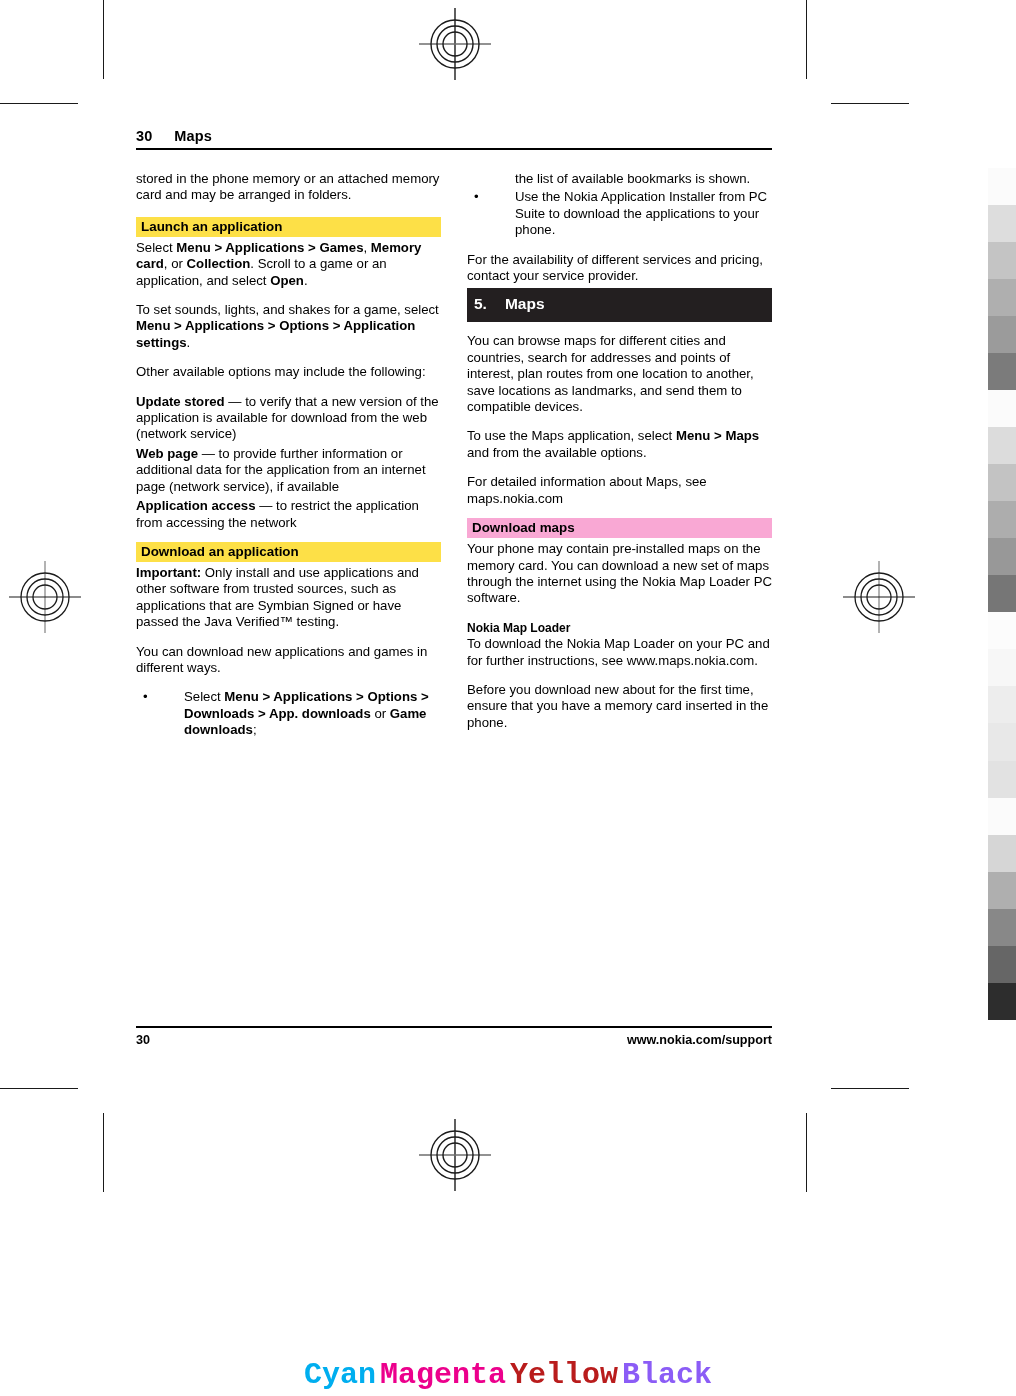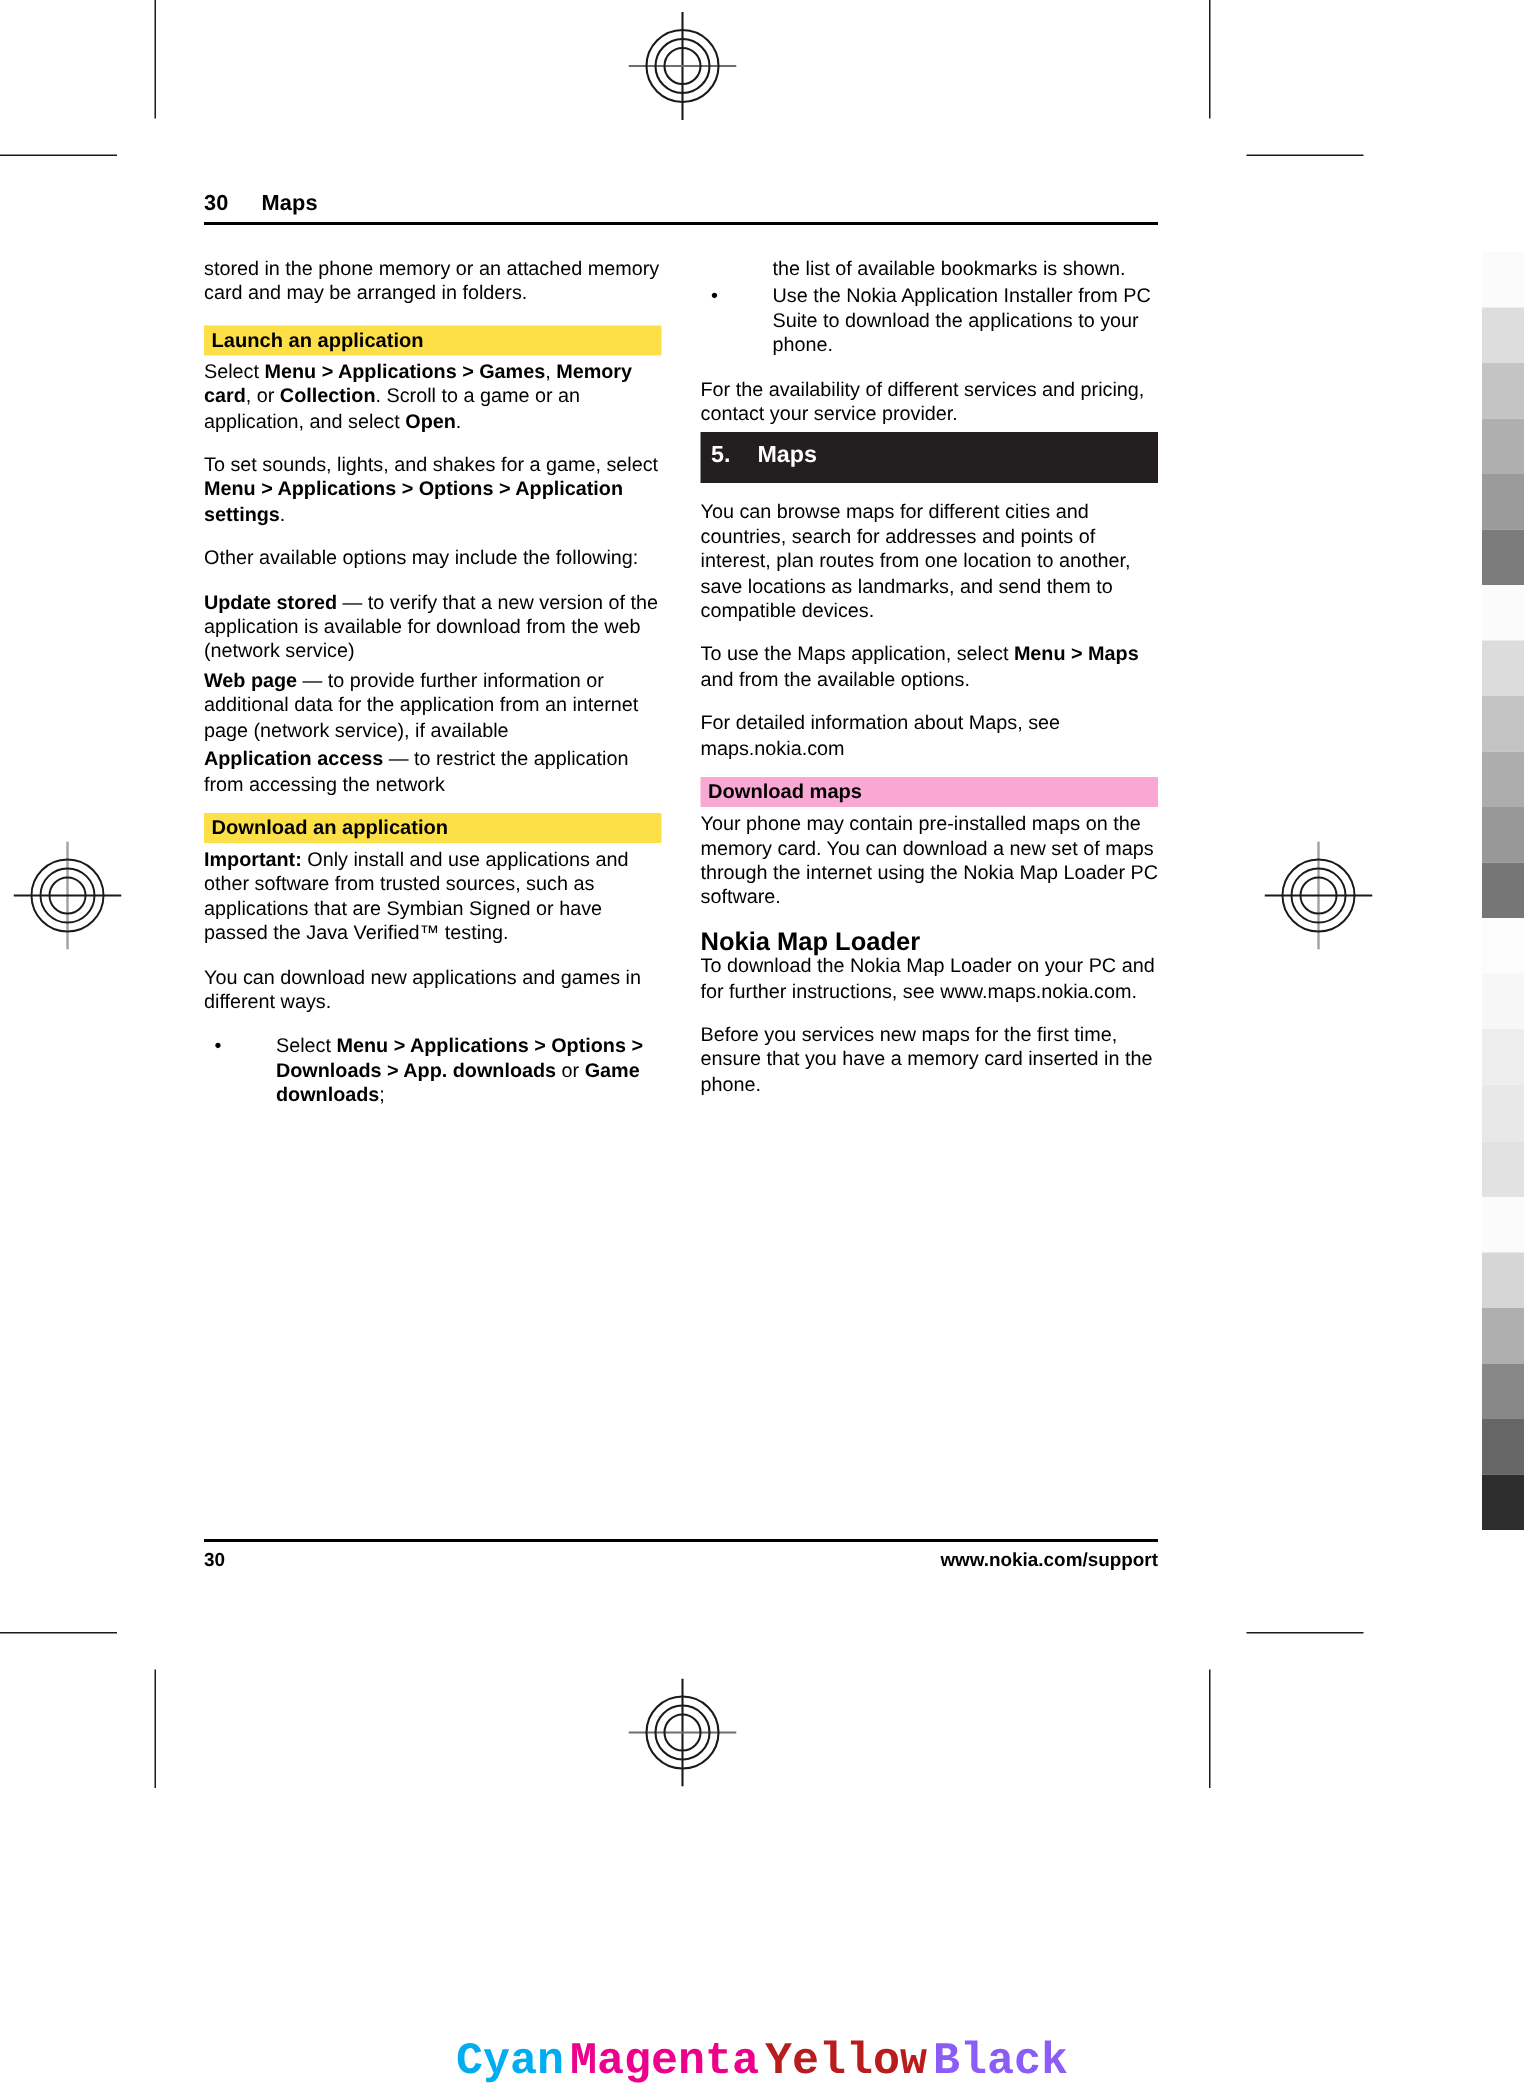--- a/index.html
+++ b/index.html
@@ -82,21 +82,21 @@
     margin: 3px 0 11px 0;
     display: flex;
     align-items: baseline;
   }
   .chapter-bar .ch-num { margin-right: 18px; }
 
   b, .b { font-weight: bold; }
 
   .sub-head {
     font-weight: bold;
-    font-size: 17px;
+    font-size: 12px;
     line-height: 16.4px;
     margin: 0 0 0 0;
   }
 
   ul.bullets {
     list-style: none;
     margin: 0 0 13px 0;
     padding: 0;
   }
   ul.bullets li {
@@ -268,21 +268,21 @@
       <p class="para" style="margin-bottom:11px;">For detailed information about Maps, see maps.nokia.com</p>
 
       <div class="sec-head dark">Download maps</div>
 
       <p class="para">Your phone may contain pre-installed maps on the memory card. You can download a new set of maps through the internet using the Nokia Map Loader PC software.</p>
 
       <div class="sub-head">Nokia Map Loader</div>
 
       <p class="para">To download the Nokia Map Loader on your PC and for further instructions, see www.maps.nokia.com.</p>
 
-      <p class="para">Before you services new maps for the first time, ensure that you have a memory card inserted in the phone.</p>
+      <p class="para">Before you download new about for the first time, ensure that you have a memory card inserted in the phone.</p>
 
     </div>
 
   </div>
 </div>
 
 <div class="page-footer">
   <span>30</span>
   <span>www.nokia.com/support</span>
 </div>

